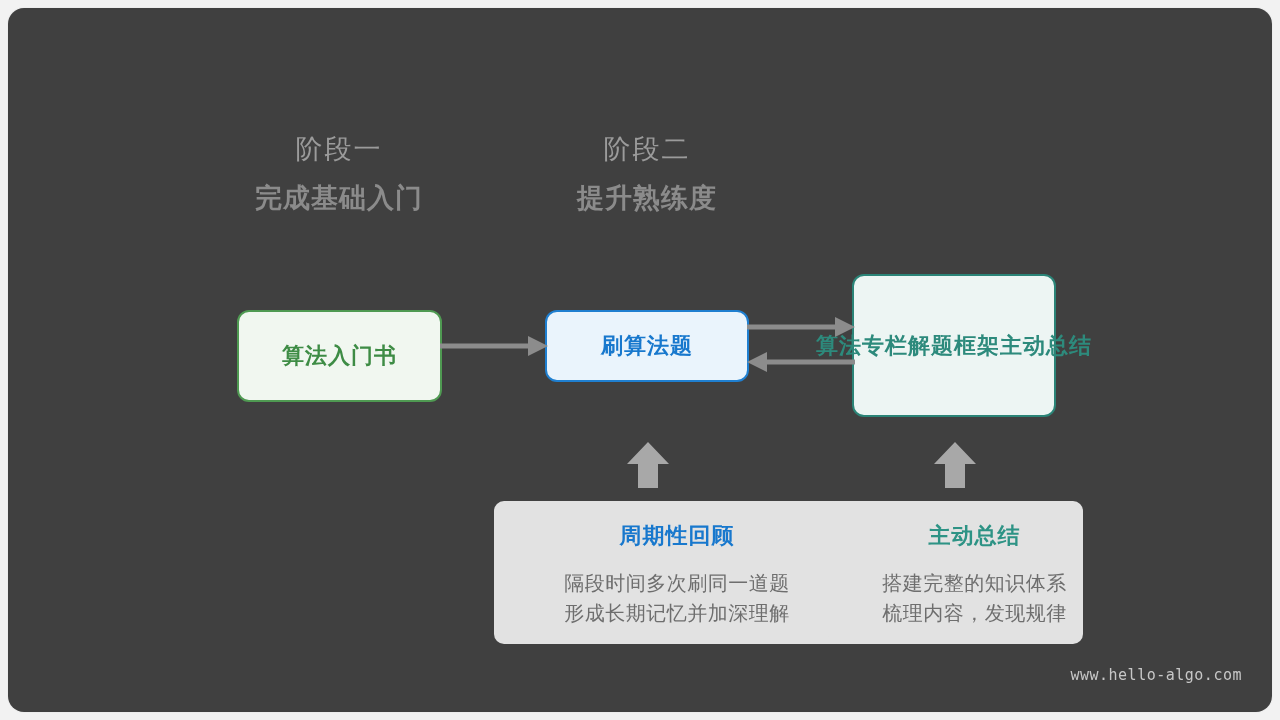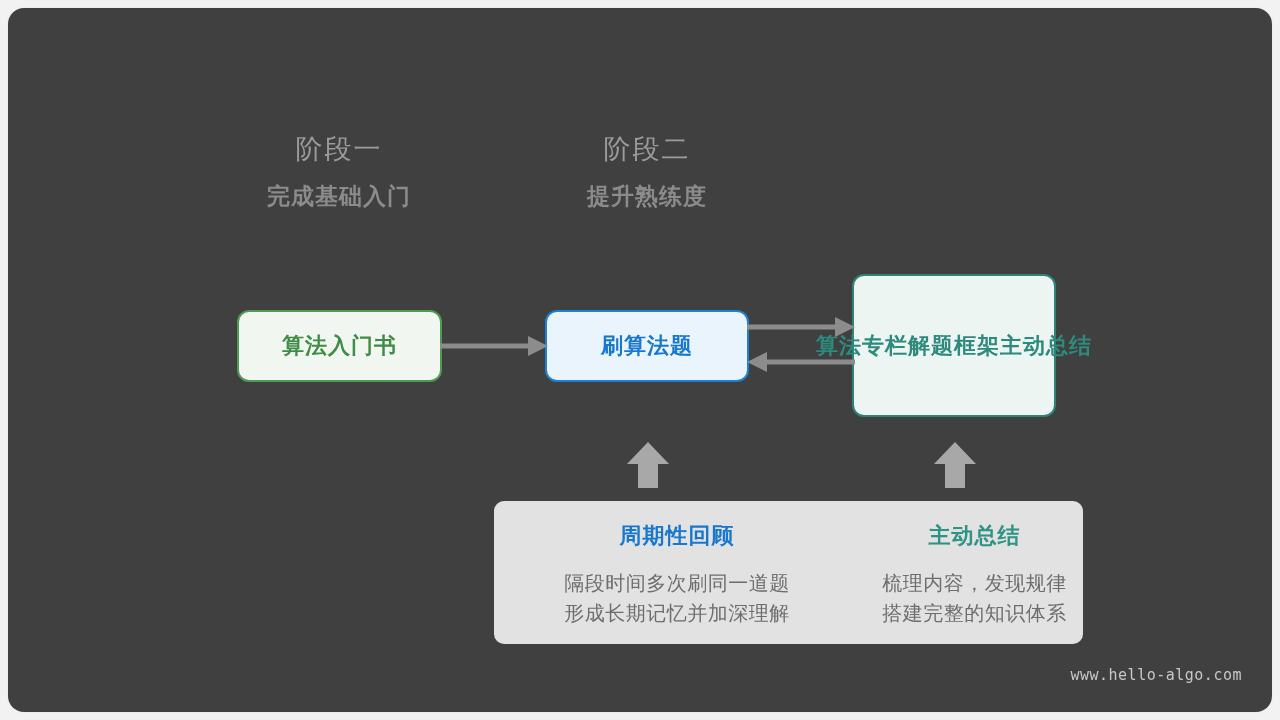--- a/index.html
+++ b/index.html
@@ -34,21 +34,21 @@
   }
   .stage-index {
     font-size: 27px;
     color: #9b9b9b;
     letter-spacing: 2px;
     line-height: 1;
     white-space: nowrap;
   }
   .stage-title {
     margin-top: 22px;
-    font-size: 23px;
+    font-size: 27px;
     font-weight: bold;
     color: #8b8b8b;
     letter-spacing: 1px;
     line-height: 1;
     white-space: nowrap;
   }
   #stage-1 { left: 211px; top: 128px; }
   #stage-2 { left: 519px; top: 128px; }
   #stage-3 { left: 826px; top: 128px; }
 
@@ -62,21 +62,21 @@
     align-items: center;
     justify-content: center;
     font-weight: bold;
     letter-spacing: 1px;
   }
 
   #box-book {
     left: 229px;
     top: 302px;
     width: 205px;
-    height: 72px;
+    height: 92px;
     background: #f1f7f0;
     border: 2px solid #4f9a52;
     color: #3e8c45;
     font-size: 22px;
   }
   #box-practice {
     left: 537px;
     top: 302px;
     width: 204px;
     height: 72px;
@@ -210,20 +210,20 @@
     <div class="note-title">周期性回顾</div>
     <div class="note-body">
       <div class="bl">隔段时间多次刷同一道题</div>
       <div class="bl">形成长期记忆并加深理解</div>
     </div>
   </div>
 
   <div class="note-card" id="note-summary">
     <div class="note-title">主动总结</div>
     <div class="note-body">
+      <div class="bl">搭建完整的知识体系</div>
       <div class="bl">梳理内容，发现规律</div>
-      <div class="bl">搭建完整的知识体系</div>
     </div>
   </div>
 
   <div id="watermark">www.hello-algo.com</div>
 
 </div>
 
 </body></html>

